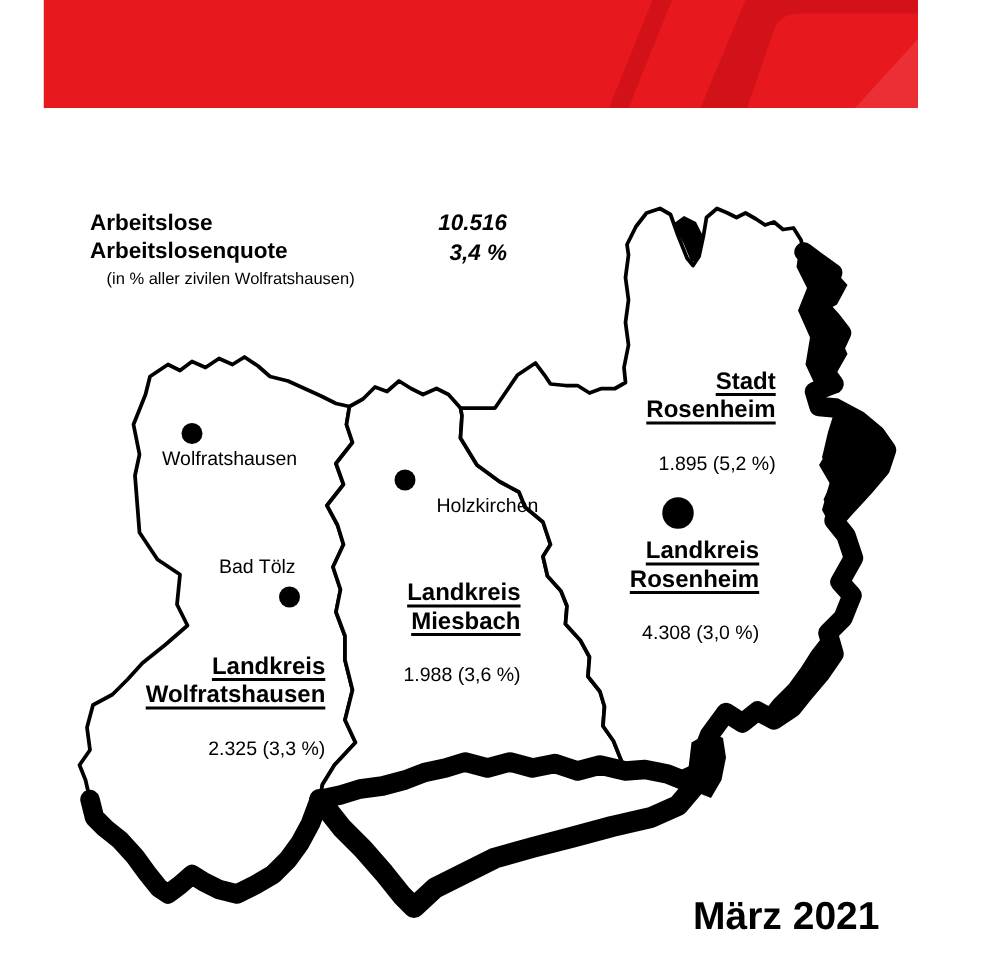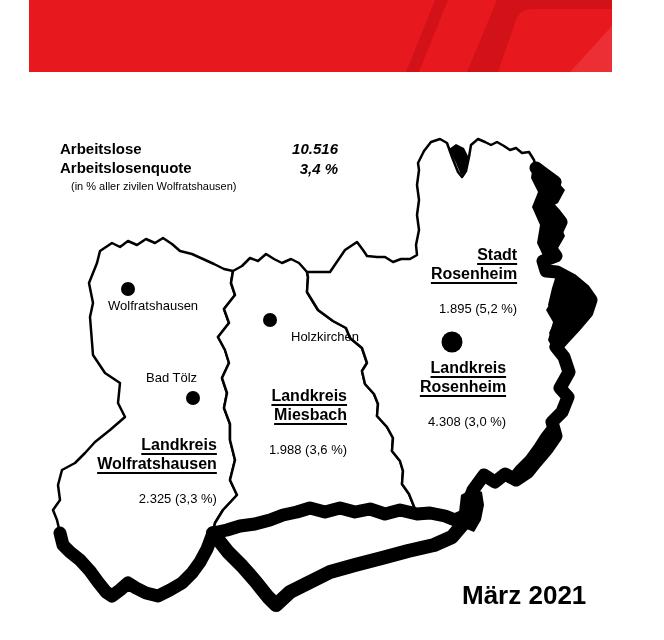--- a/index.html
+++ b/index.html
@@ -16,21 +16,21 @@
 
   
   .map-svg { position:absolute; left:0; top:0; width:664px; height:640px; }
 
   .district-label { position:absolute; transform:translateX(-50%); text-align:right; color:#000; z-index:3; }
   .dl-name { font-size:16px; font-weight:bold; line-height:19px; text-decoration:underline; text-decoration-thickness:2px; text-underline-offset:3px; white-space:nowrap; }
   .dl-value { font-size:13px; line-height:16px; margin-top:18px; white-space:nowrap; }
 
   .city-label { position:absolute; font-size:13px; color:#000; white-space:nowrap; z-index:3; }
 
-  .footer-period { position:absolute; left:462px; top:580px; font-size:26px; font-weight:bold; color:#000; white-space:nowrap; }
+  .footer-period { position:absolute; left:462px; top:595px; font-size:26px; font-weight:bold; color:#000; white-space:nowrap; }
 </style>
 </head>
 <body>
 
 <div class="page">
 
   <svg class="banner" viewBox="0 0 583 72" preserveAspectRatio="none">
     <rect x="0" y="0" width="583" height="72" fill="#e8191e"></rect>
     <polygon points="377,72 406,0 419,0 390,72" fill="#d21218"></polygon>
     <path d="M438,72 L468,0 L583,0 L583,9 L504,9 Q491,9 487,20 L469,72 Z" fill="#d21218"></path>

